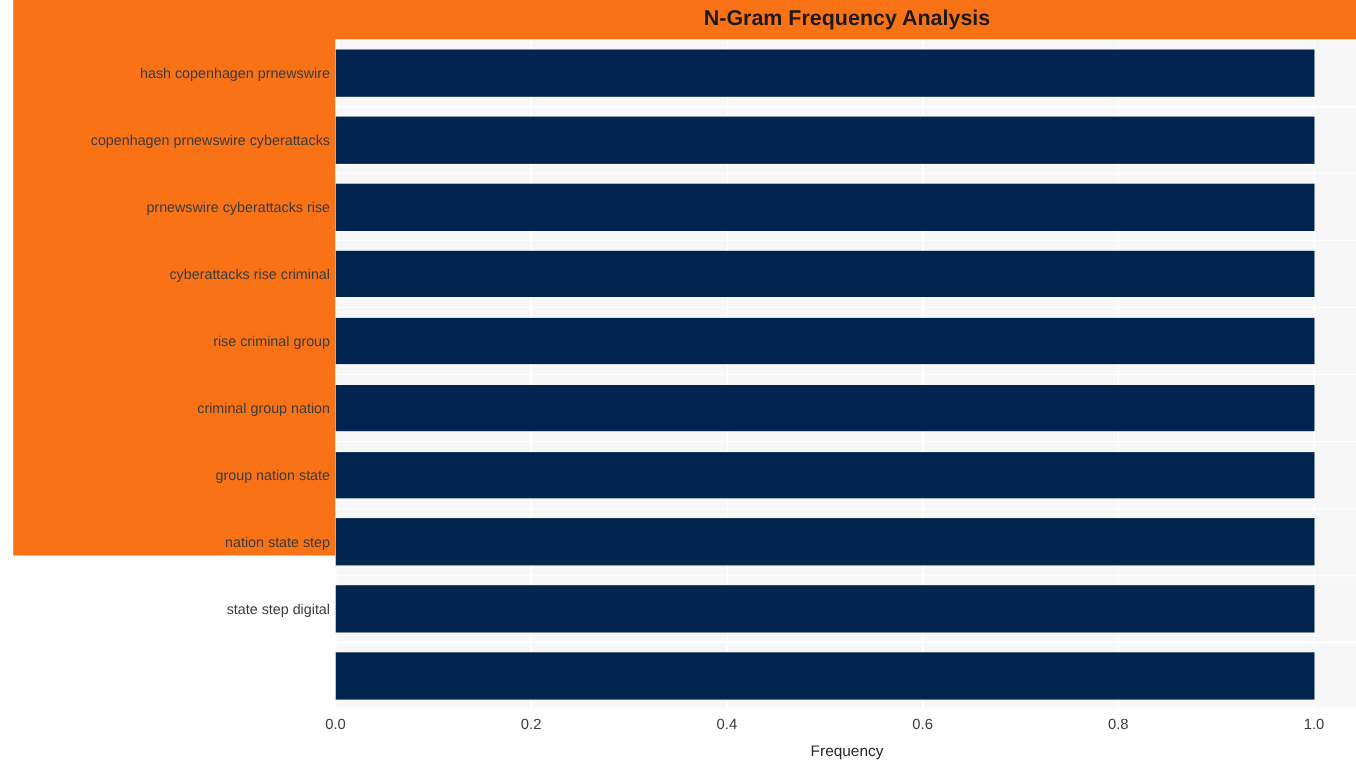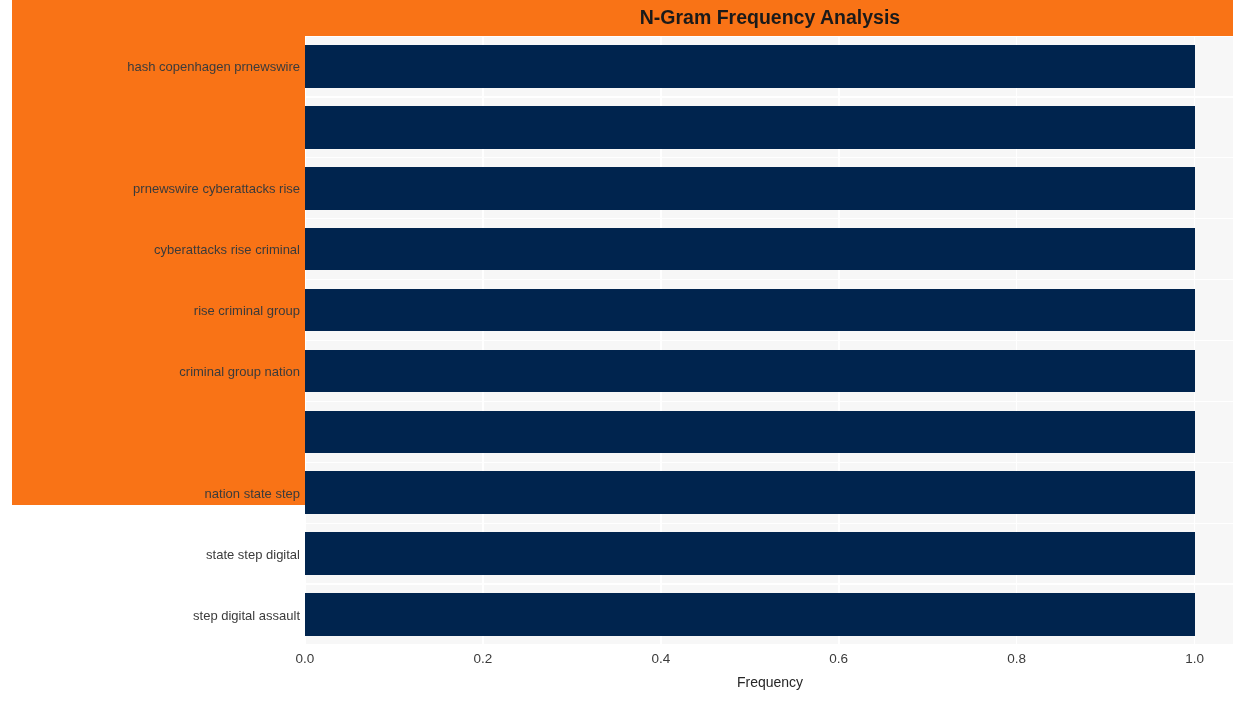--- a/index.html
+++ b/index.html
@@ -155,27 +155,28 @@
         <div class="bar" title="criminal group nation: 1" style="top: 313.635px; height: 42.63px; width: 889.527px; background: rgb(0, 36, 78);"></div>
         <div class="bar" title="group nation state: 1" style="top: 374.535px; height: 42.63px; width: 889.527px; background: rgb(0, 36, 78);"></div>
         <div class="bar" title="nation state step: 1" style="top: 435.435px; height: 42.63px; width: 889.527px; background: rgb(0, 36, 78);"></div>
         <div class="bar" title="state step digital: 1" style="top: 496.335px; height: 42.63px; width: 889.527px; background: rgb(0, 36, 78);"></div>
         <div class="bar" title="step digital assault: 1" style="top: 557.235px; height: 42.63px; width: 889.527px; background: rgb(0, 36, 78);"></div>
       </div>
   </div>
 
   <div id="y-axis-labels">
       <div class="y-tick-label" style="top: 30.45px;">hash copenhagen prnewswire</div>
+      <div class="y-tick-label" style="top: 91.35px;">copenhagen prnewswire cyberattacks</div>
       <div class="y-tick-label" style="top: 213.15px;">cyberattacks rise criminal</div>
       <div class="y-tick-label" style="top: 152.25px;">prnewswire cyberattacks rise</div>
       <div class="y-tick-label" style="top: 274.05px; margin-left: 35px;">rise criminal group</div>
       <div class="y-tick-label" style="top: 334.95px;">criminal group nation</div>
+      <div class="y-tick-label" style="top: 395.85px;">group nation state</div>
       <div class="y-tick-label" style="top: 517.65px;">state step digital</div>
       <div class="y-tick-label" style="top: 456.75px;">nation state step</div>
-      <div class="y-tick-label" style="top: 578.55px;">step digital assault</div>
     </div>
   <div id="x-axis-labels">
       <div class="x-tick-label" style="left: 293px;">0.0</div>
       <div class="x-tick-label" style="left: 470.905px;">0.2</div>
       <div class="x-tick-label" style="left: 648.811px;">0.4</div>
       <div class="x-tick-label" style="left: 826.716px;">0.6</div>
       <div class="x-tick-label" style="left: 1004.62px;">0.8</div>
       <div class="x-tick-label" style="left: 1182.53px;">1.0</div>
     </div>
 

